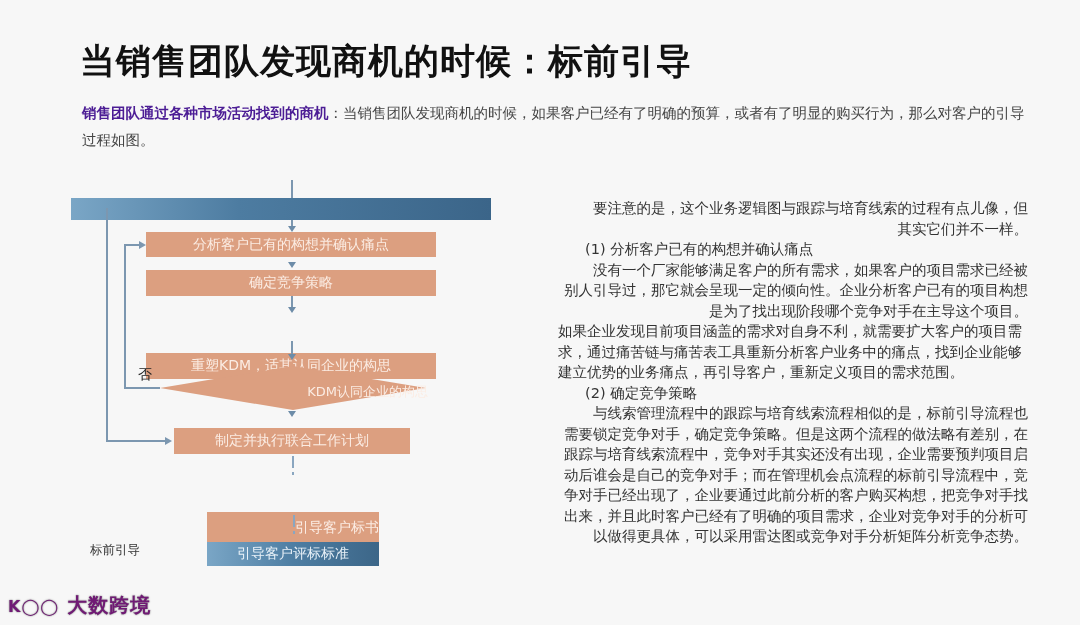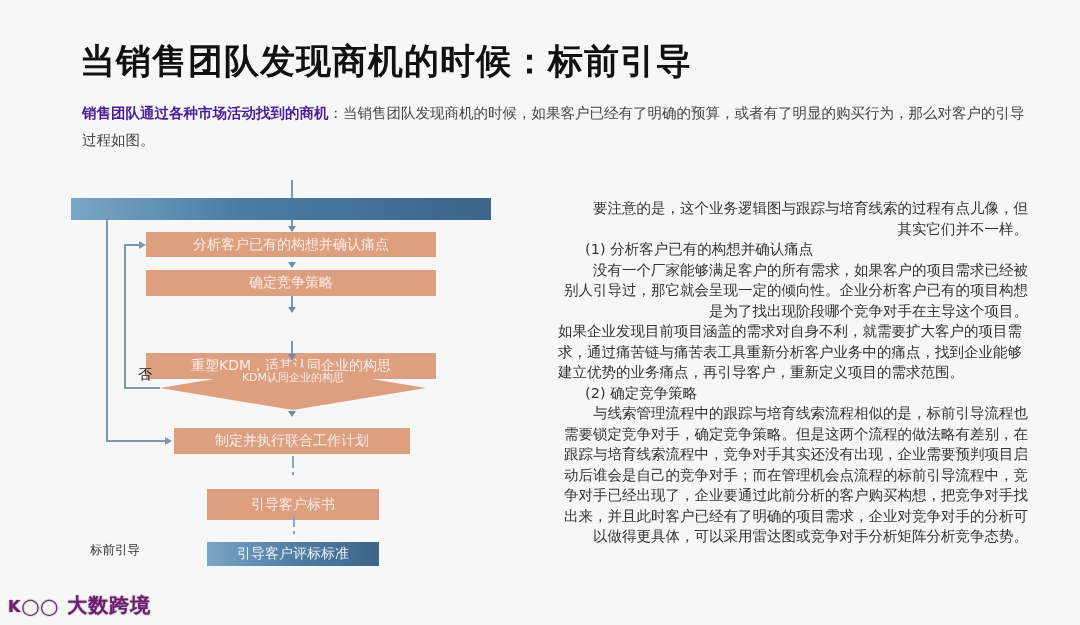--- a/index.html
+++ b/index.html
@@ -46,22 +46,22 @@
   .arrow-right {
     position: absolute; width: 0; height: 0;
     border-top: 4px solid transparent; border-bottom: 4px solid transparent;
     border-left: 7px solid #7c97b0;
   }
   .diamond {
     position: absolute; left: 158px; top: 364px; width: 270px; height: 48px;
   }
   .diamond svg { position: absolute; left: 0; top: 0; }
   .diamond-text {
-    position: absolute; left: 0; top: 6px; width: 270px; text-align: center;
-    font-size: 11px; line-height: 16px; color: #fbece3;
+    position: absolute; left: 0; top: 20px; width: 270px; text-align: right;
+    font-size: 13px; line-height: 16px; color: #fbece3;
   }
   .no-label { position: absolute; left: 138px; top: 366px; font-size: 14px; color: #222; }
   .side-label { position: absolute; left: 90px; top: 542px; font-size: 12.5px; color: #333; }
 
   
   .article {
     position: absolute; left: 558px; top: 198px; width: 470px;
     font-size: 14.5px; line-height: 20.5px; color: #333;
   }
   .article p { margin: 0; }
@@ -125,21 +125,21 @@
     <div class="diamond-text"><span>KDM认同企业的构思</span></div>
   </div>
   <div class="arrow-down" style="left:288px; top:411px;"></div>
 
   <div class="box" style="left:174px; top:428px; width:236px; height:26px;">
     <span>制定并执行联合工作计划</span>
   </div>
   <div class="dash" style="left:292px; top:456px; height:12px;"></div>
   <div class="dash" style="left:292px; top:472px; height:3px;"></div>
 
-  <div class="box" style="left:207px; top:489px; width:172px; height:31px;">
+  <div class="box" style="left:207px; top:512px; width:172px; height:31px;justify-content:flex-end;">
     <span>引导客户标书</span>
   </div>
   <div class="dash" style="left:293px; top:515px; height:12px;"></div>
   <div class="dash" style="left:293px; top:531px; height:3px;"></div>
 
   <div class="box blue" style="left:207px; top:542px; width:172px; height:24px;">
     <span>引导客户评标标准</span>
   </div>
 
   <div class="side-label">标前引导</div>

